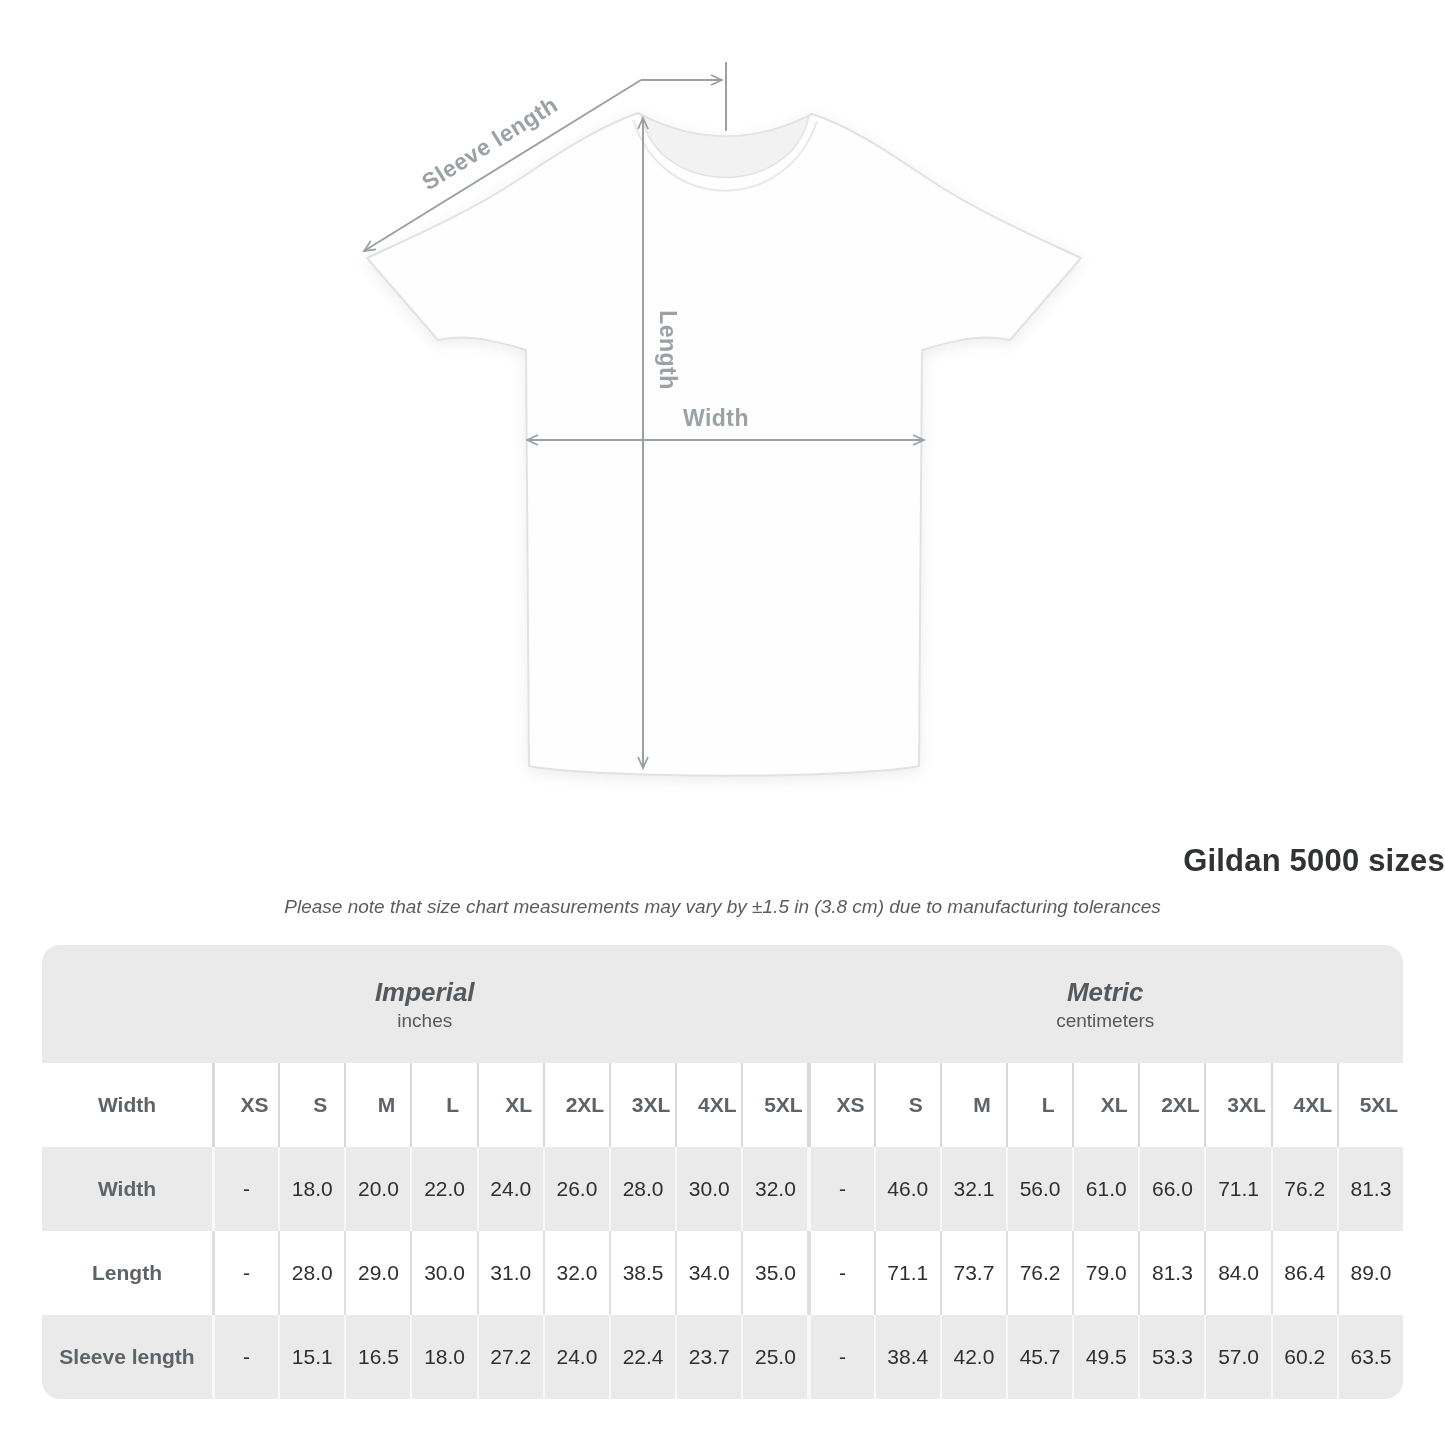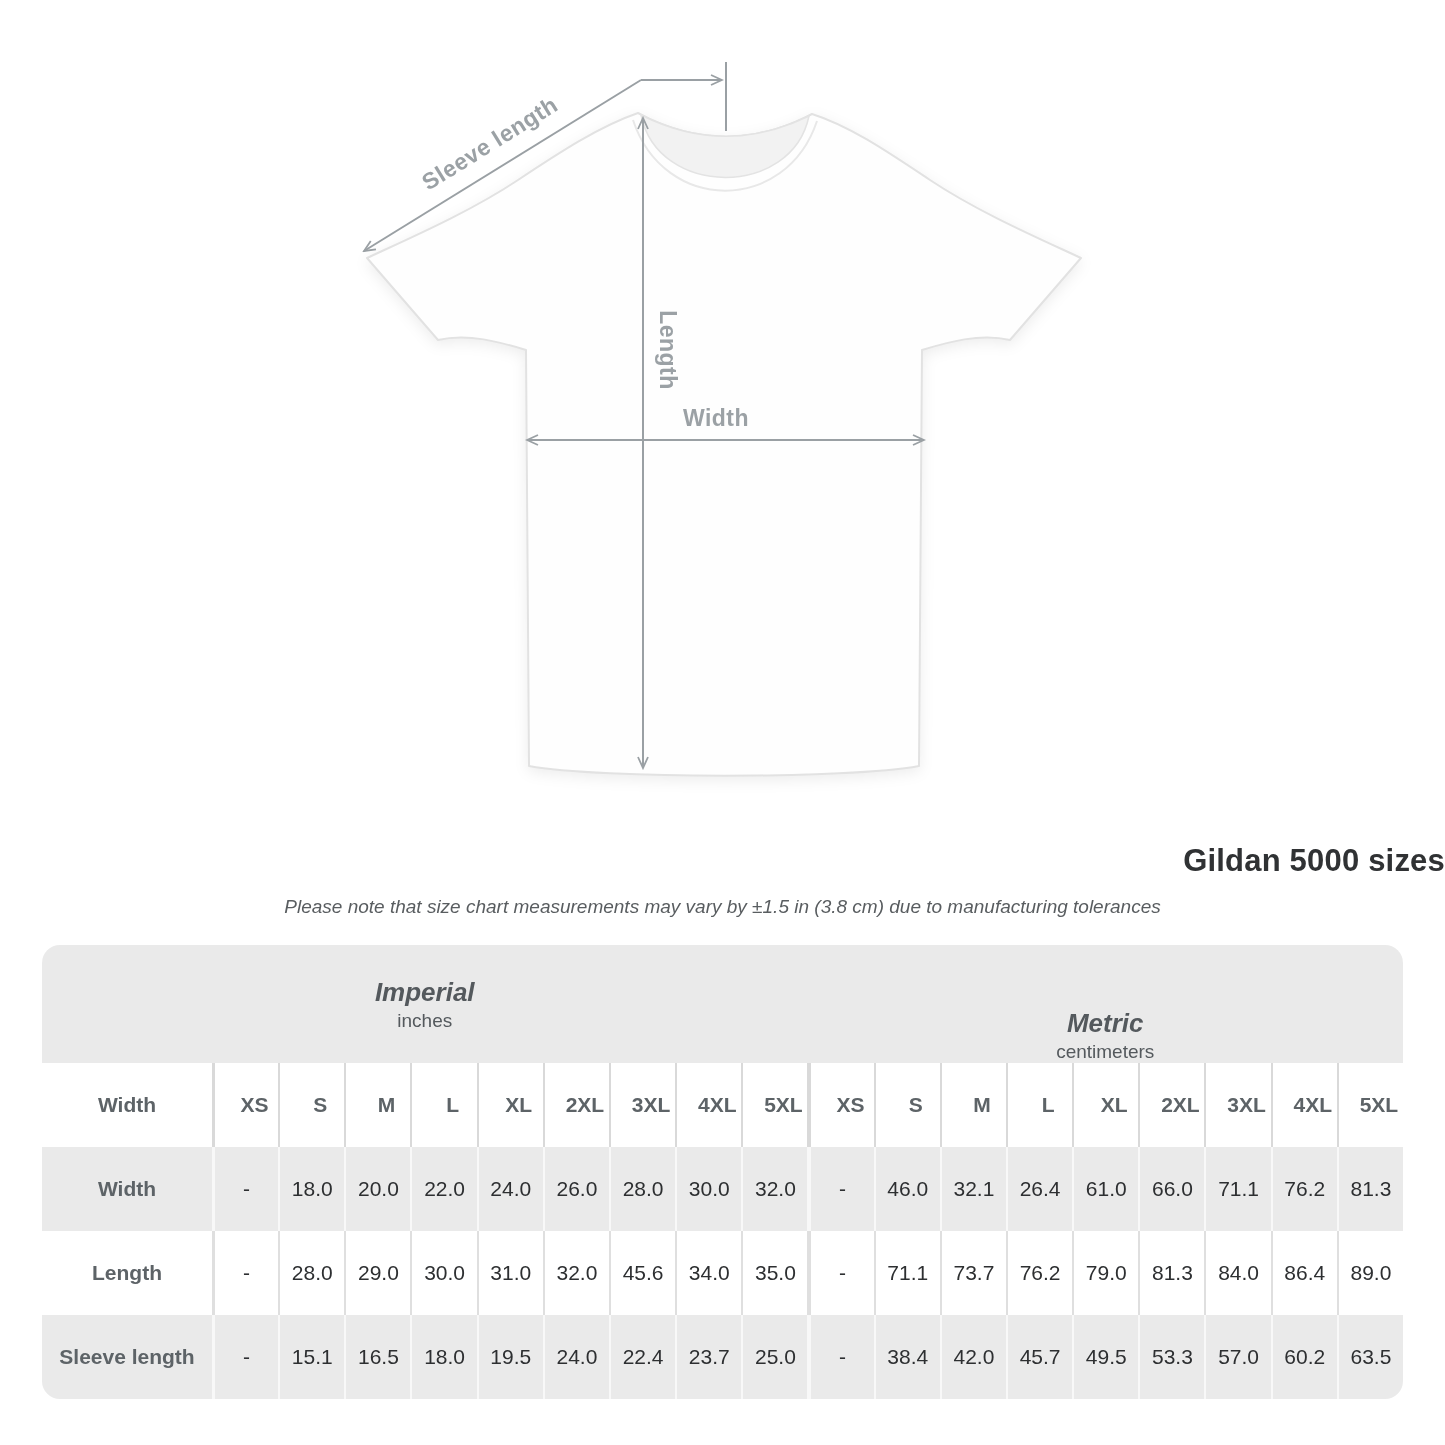--- a/index.html
+++ b/index.html
@@ -29,21 +29,21 @@
     position:absolute;top:945px;left:42px;width:1361px;height:454px;
     display:grid;
     grid-template-columns:170px repeat(18,1fr);
     grid-template-rows:118px 84px 84px 84px 84px;
     border-radius:18px;overflow:hidden;background:#ffffff;
   }
   .ug{
     grid-column:span 10;background:#eaeaea;
     display:flex;flex-direction:column;align-items:center;justify-content:center;gap:2px;
   }
-  .ug.span9{grid-column:span 9;justify-content:flex-end;}
+  .ug.span9{grid-column:span 9;}
   .uname{font-weight:bold;font-style:italic;font-size:26px;color:#54595d;}
   .usub{font-size:19px;color:#54595d;}
   .ch,.sh,.rl,.dc{display:flex;align-items:center;justify-content:center;background:#ffffff;}
   .ch,.rl{font-weight:bold;font-size:21px;color:#5d6367;}
   .sh{font-weight:bold;font-size:21px;color:#5d6367;}
   .dc{font-size:21px;color:#2d2f31;}
   .sep{border-left:2px solid #dfdfdf;}
   .sh.sep{border-left-color:#d9d9d9;padding-left:16px;}
   .g{background:#eaeaea;}
   .dc.g{border-left-color:#f8f8f8;}
@@ -130,51 +130,51 @@
       <div class="dc sep g">20.0</div>
       <div class="dc sep g">22.0</div>
       <div class="dc sep g">24.0</div>
       <div class="dc sep g">26.0</div>
       <div class="dc sep g">28.0</div>
       <div class="dc sep g">30.0</div>
       <div class="dc sep g">32.0</div>
       <div class="dc sep g half">-</div>
       <div class="dc sep g">46.0</div>
       <div class="dc sep g">32.1</div>
-      <div class="dc sep g">26.4</div>
+      <div class="dc sep g">56.0</div>
       <div class="dc sep g">61.0</div>
       <div class="dc sep g">66.0</div>
       <div class="dc sep g">71.1</div>
       <div class="dc sep g">76.2</div>
       <div class="dc sep g">81.3</div>
       <div class="rl">Length</div>
       <div class="dc sep fc">-</div>
       <div class="dc sep">28.0</div>
       <div class="dc sep">29.0</div>
       <div class="dc sep">30.0</div>
       <div class="dc sep">31.0</div>
       <div class="dc sep">32.0</div>
-      <div class="dc sep">45.6</div>
+      <div class="dc sep">38.5</div>
       <div class="dc sep">34.0</div>
       <div class="dc sep">35.0</div>
       <div class="dc sep half">-</div>
       <div class="dc sep">71.1</div>
       <div class="dc sep">73.7</div>
       <div class="dc sep">76.2</div>
       <div class="dc sep">79.0</div>
       <div class="dc sep">81.3</div>
       <div class="dc sep">84.0</div>
       <div class="dc sep">86.4</div>
       <div class="dc sep">89.0</div>
       <div class="rl g">Sleeve length</div>
       <div class="dc sep g fc">-</div>
       <div class="dc sep g">15.1</div>
       <div class="dc sep g">16.5</div>
       <div class="dc sep g">18.0</div>
-      <div class="dc sep g">19.5</div>
+      <div class="dc sep g">27.2</div>
       <div class="dc sep g">24.0</div>
       <div class="dc sep g">22.4</div>
       <div class="dc sep g">23.7</div>
       <div class="dc sep g">25.0</div>
       <div class="dc sep g half">-</div>
       <div class="dc sep g">38.4</div>
       <div class="dc sep g">42.0</div>
       <div class="dc sep g">45.7</div>
       <div class="dc sep g">49.5</div>
       <div class="dc sep g">53.3</div>

